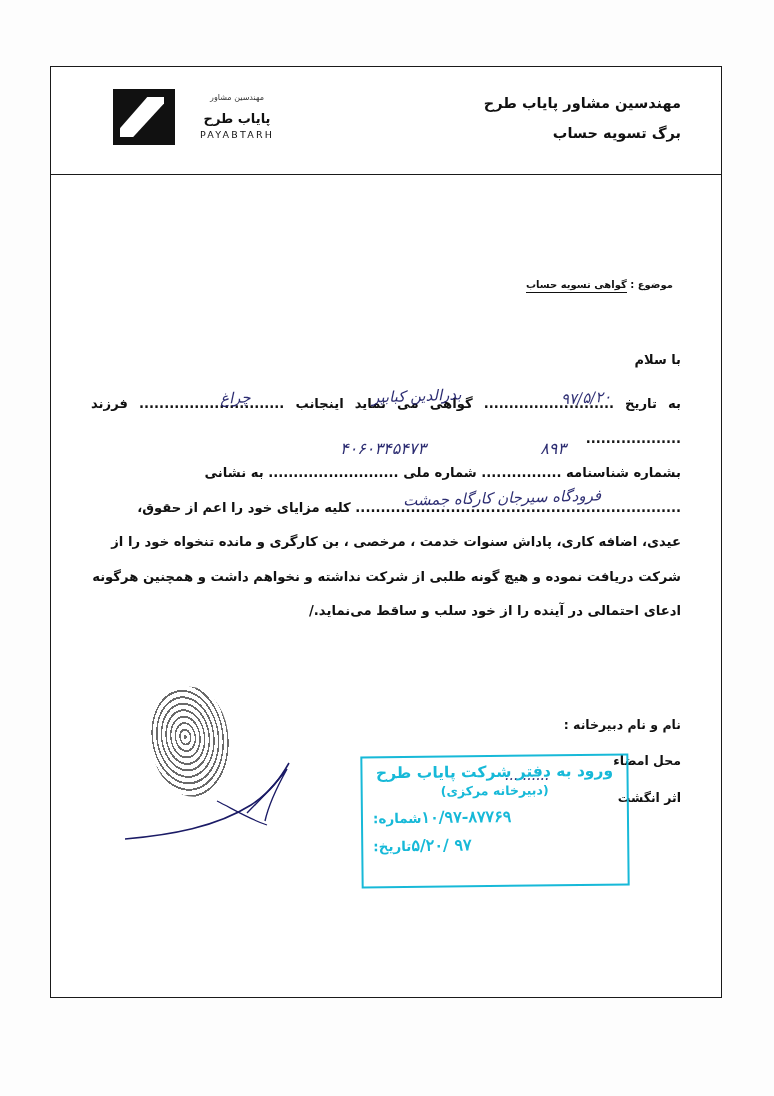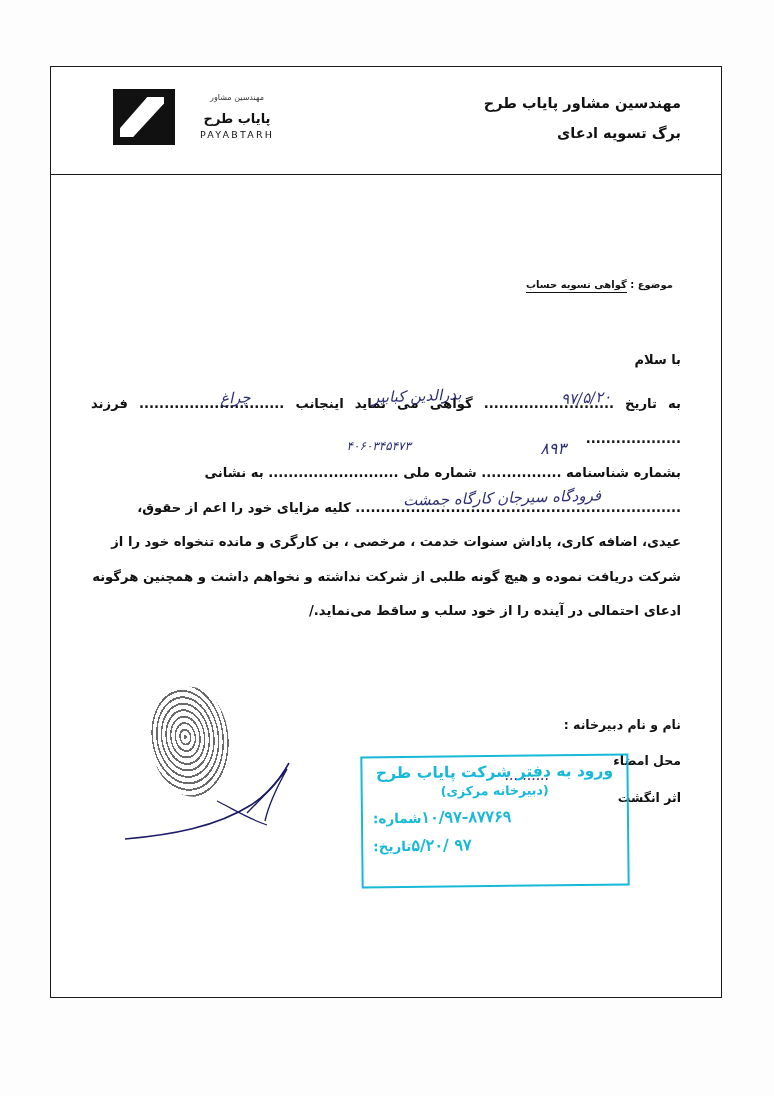--- a/index.html
+++ b/index.html
@@ -252,21 +252,21 @@
         <div class="logo-mark"></div>
         <div class="logo-text">
           <div class="fa-top">مهندسین مشاور</div>
           <div class="fa-main">پایاب طرح</div>
           <div class="en">PAYABTARH</div>
         </div>
       </div>
 
       <div class="header-titles">
         <div>مهندسین مشاور پایاب طرح</div>
-        <div>برگ تسویه ادعای</div>
+        <div>برگ تسویه حساب</div>
       </div>
     </div>
 
     <div class="subject">
       <span>موضوع :</span>
       <span class="u">گواهی تسویه حساب</span>
     </div>
 
     <div class="greeting">با سلام</div>
 
@@ -306,21 +306,21 @@
     <svg class="signature-scribble" viewBox="0 0 230 110">
       <path d="M4 92 C 50 88, 95 80, 130 58 C 150 45, 160 30, 168 16" stroke="#1b1b66" stroke-width="1.6" fill="none"></path>
       <path d="M126 66 C 140 52, 152 40, 166 22 C 156 40, 148 56, 144 74" stroke="#1b1b66" stroke-width="1.4" fill="none"></path>
       <path d="M96 54 C 112 62, 128 72, 146 78" stroke="#1b1b66" stroke-width="1.2" fill="none"></path>
     </svg>
 
     <div class="hw" style="right:110px; top:322px; font-size:15px; transform:rotate(-3deg);">۹۷/۵/۲۰</div>
     <div class="hw" style="right:260px; top:320px; font-size:15px; transform:rotate(-2deg);">بدرالدین کبابیر</div>
     <div class="hw" style="right:470px; top:322px; font-size:15px; transform:rotate(-2deg);">چراغ</div>
     <div class="hw" style="right:155px; top:372px; font-size:16px;">۸۹۳</div>
-    <div class="hw" style="right:310px; top:372px; font-size:12px; letter-spacing:2px;">۴۰۶۰۳۴۵۴۷۳</div>
+    <div class="hw" style="right:295px; top:372px; font-size:16px; letter-spacing:2px;">۴۰۶۰۳۴۵۴۷۳</div>
     <div class="hw" style="right:120px; top:422px; font-size:15px; transform:rotate(-1.5deg);">فرودگاه سیرجان کارگاه جمشت</div>
     <div class="hw" style="right:172px; top:700px; font-size:14px;">..........</div>
 
     <div class="stamp">
       <div class="st-title">ورود به دفتر شرکت پایاب طرح</div>
       <div class="st-sub">(دبیرخانه مرکزی)</div>
       <div class="stamp-row">
         <span class="lbl">شماره:</span>
         <span class="val">۱۰/۹۷-۸۷۷۶۹</span>
       </div>

